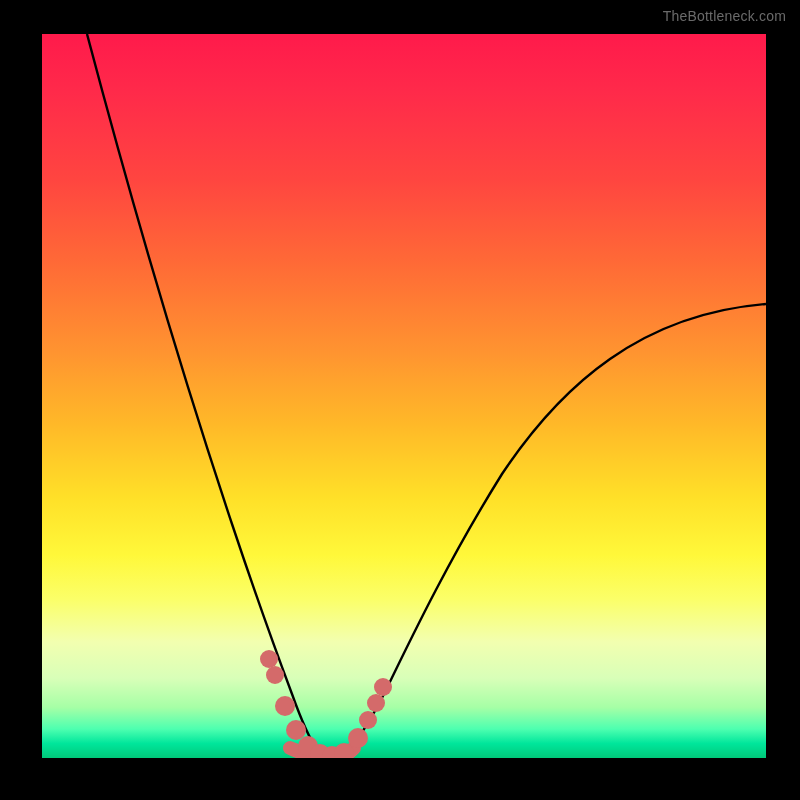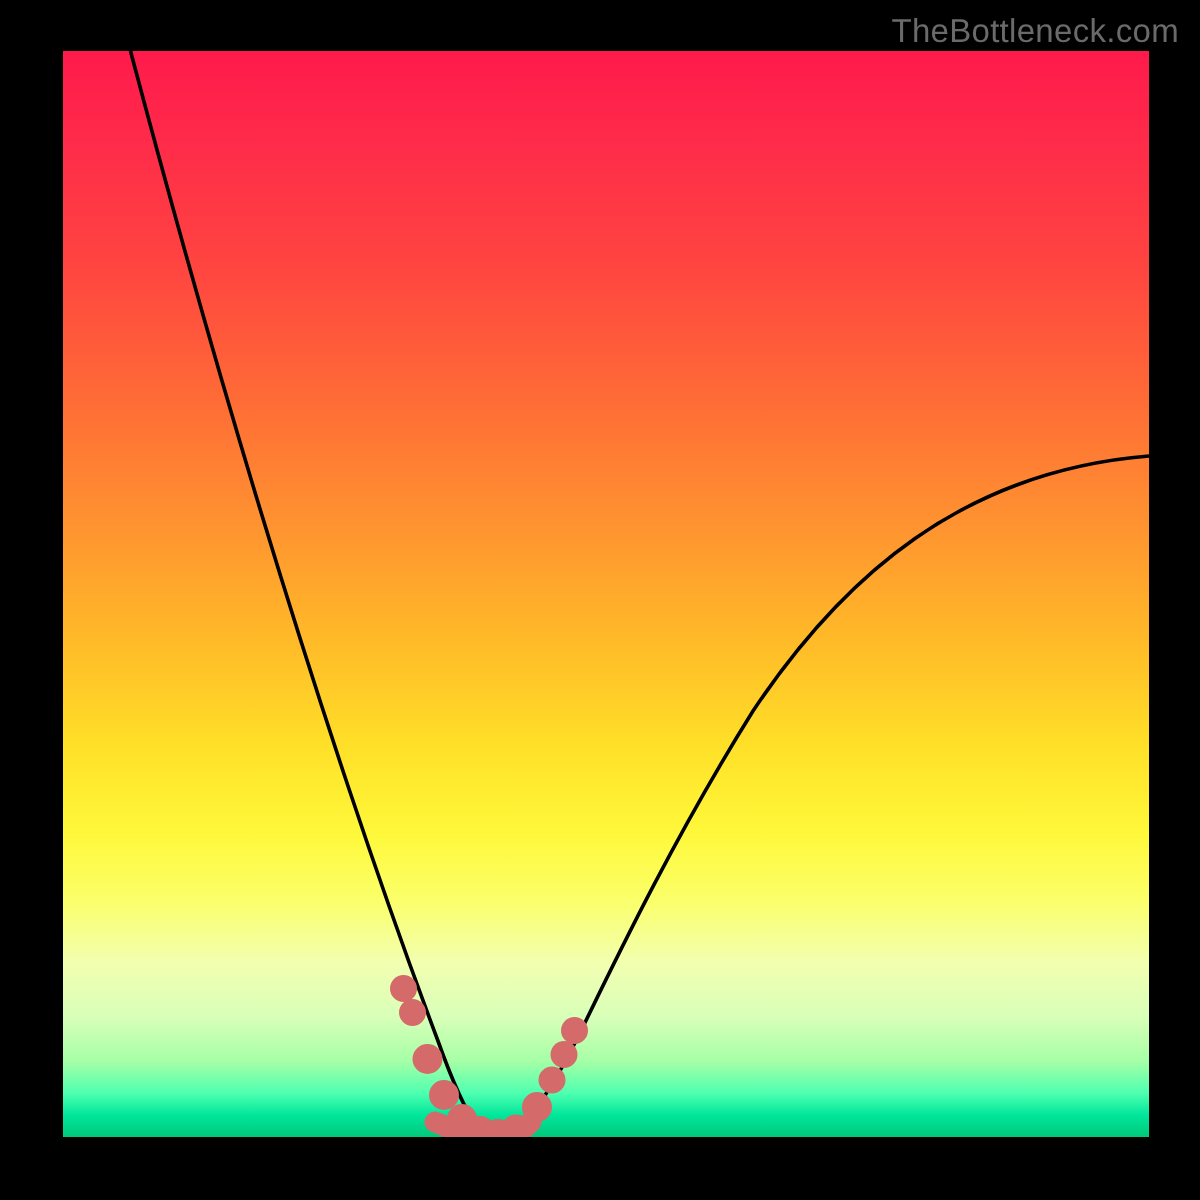--- a/index.html
+++ b/index.html
@@ -43,21 +43,21 @@
       #4dffb0 96%,
       #00e69b 98%,
       #00c97a 100%
     );
   }
   .watermark {
     position: absolute;
     top: 8px;
     right: 14px;
     color: #6a6a6a;
-    font-size: 22px;
+    font-size: 14px;
     font-weight: 500;
     letter-spacing: 0.2px;
     user-select: none;
   }
   svg.curves {
     position: absolute;
     left: 0;
     top: 0;
     width: 724px;
     height: 724px;

